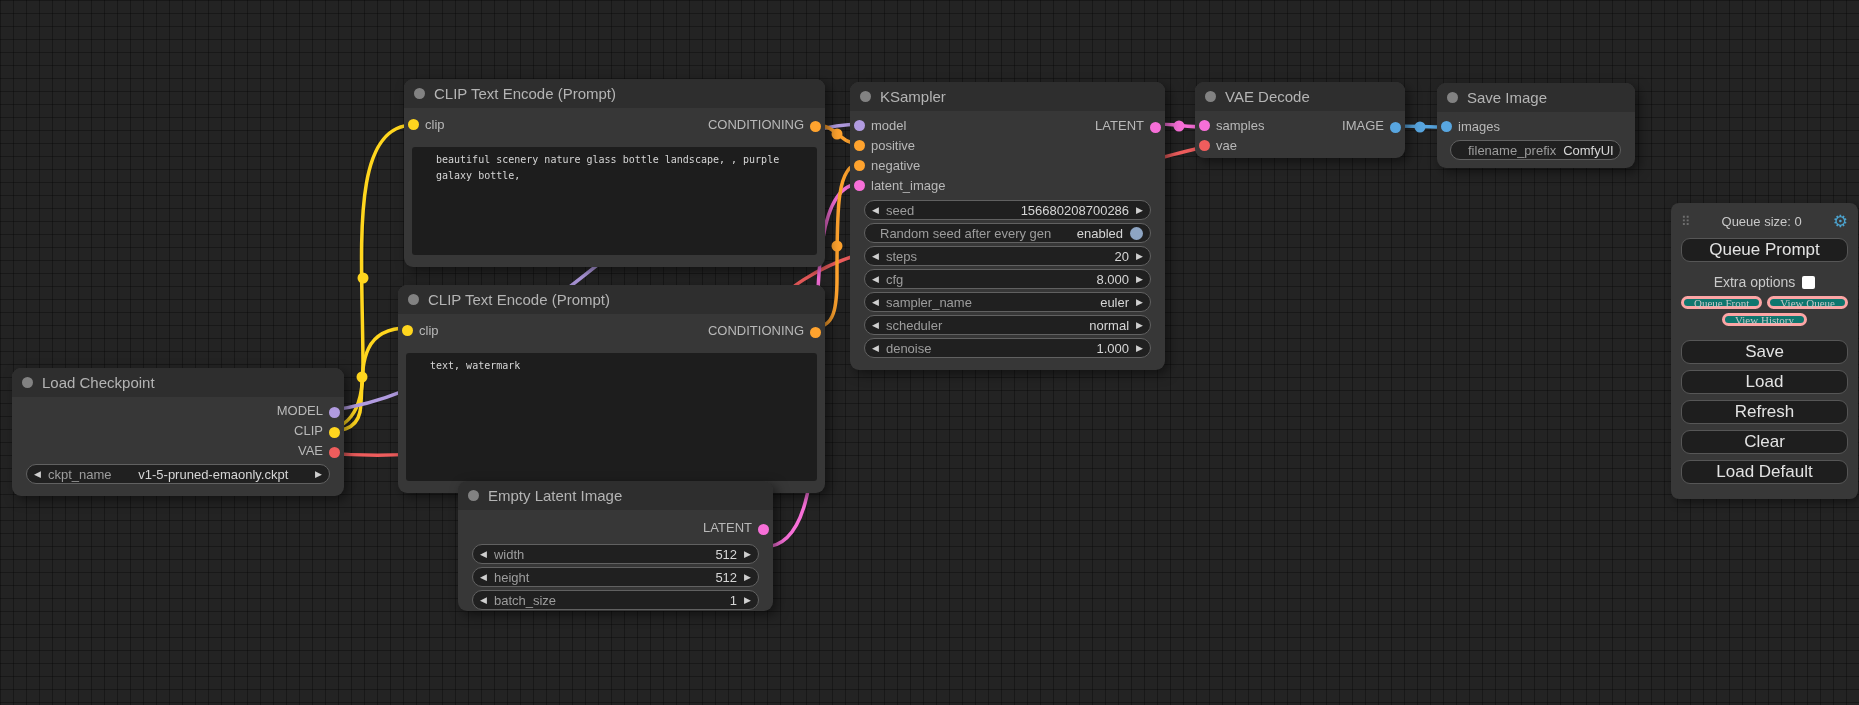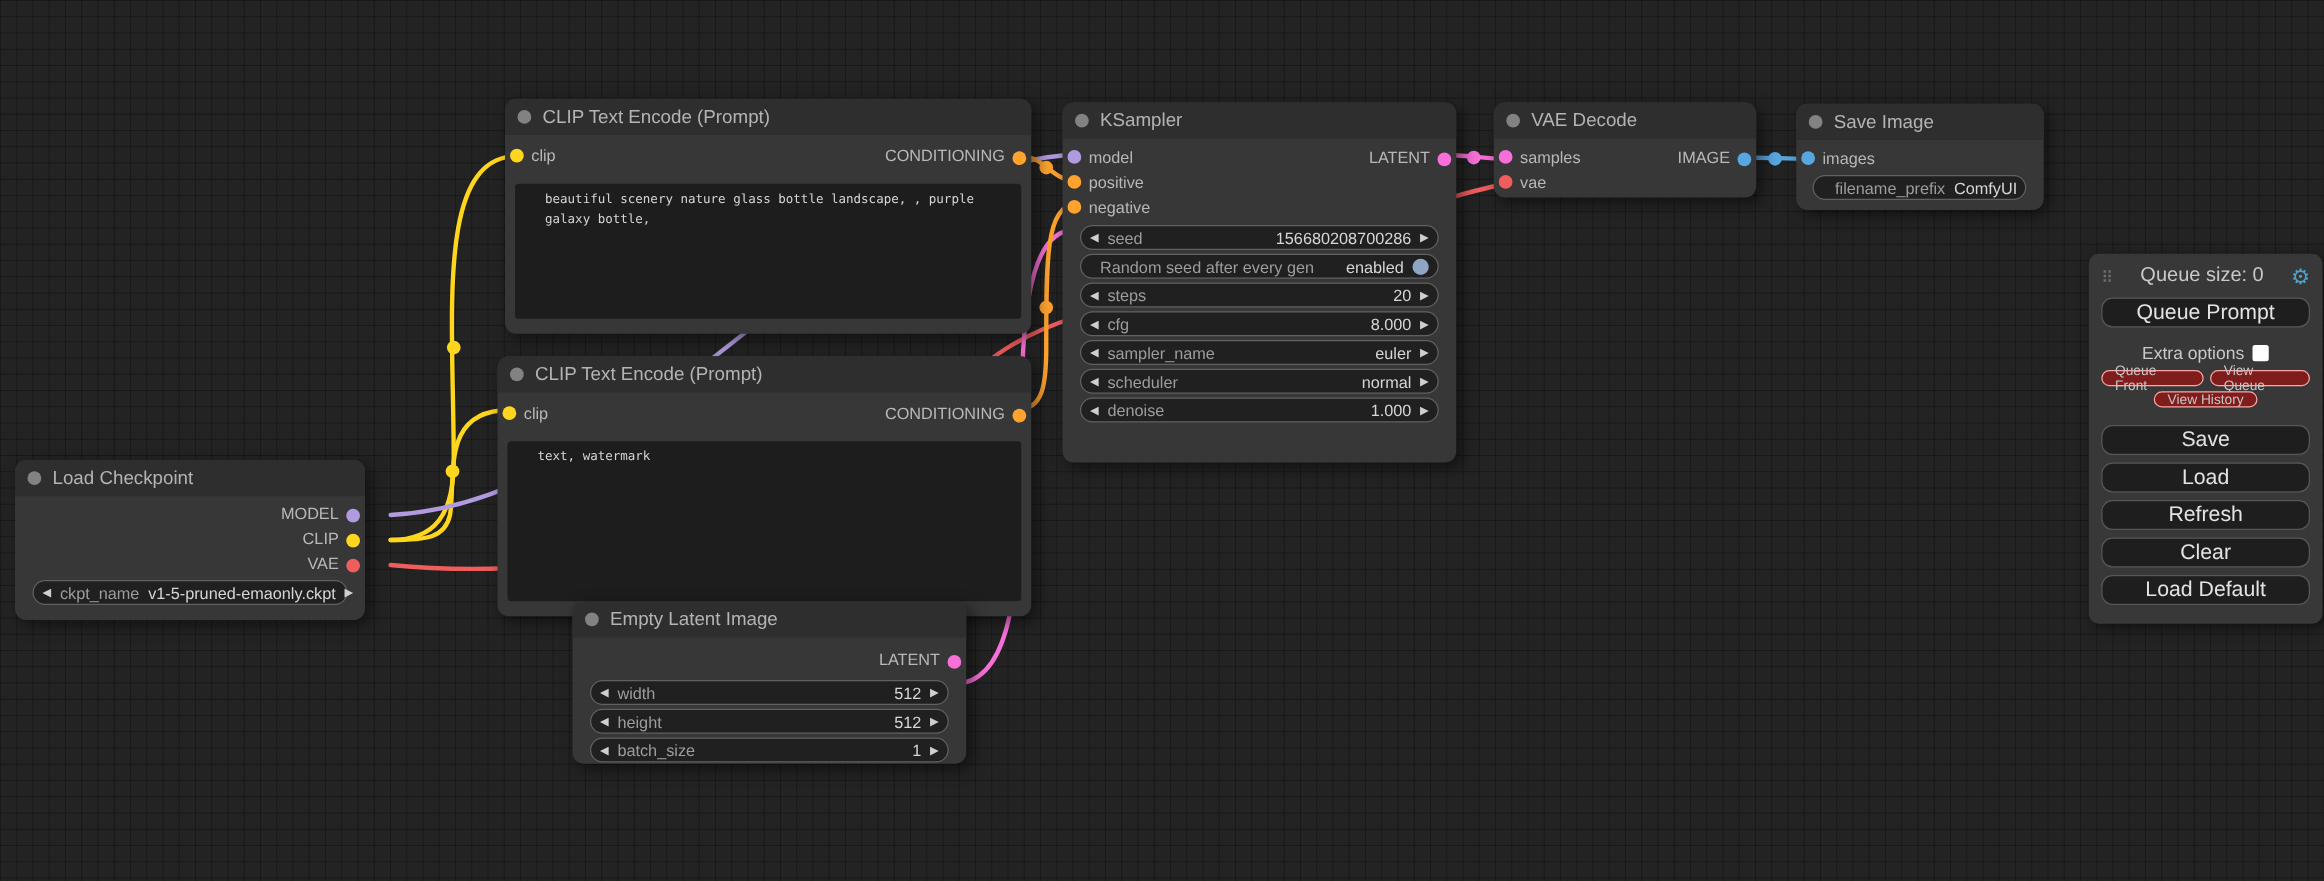--- a/index.html
+++ b/index.html
@@ -30,34 +30,34 @@
   .toggle{width:13px;height:13px;border-radius:50%;flex:0 0 auto;}
   .ta{flex:1;margin:7px 8px 12px;background:#1d1d1d;border-radius:3px;padding:5px 24px;
     font-family:"DejaVu Sans Mono",monospace;font-size:10px;line-height:1.6;color:#d6d6d6;
     white-space:pre-wrap;box-sizing:border-box;overflow:hidden;}
   
   .qpanel{position:absolute;z-index:3;left:1671px;top:203px;width:187px;height:296px;background:#383838;
     border-radius:8px;box-shadow:3px 3px 10px rgba(0,0,0,.5);box-sizing:border-box;
     display:flex;flex-direction:column;padding:7px 10px 8px;}
   .qhead{display:flex;align-items:center;height:22px;flex:0 0 22px;}
   .qhandle{color:#6e6e6e;font-size:13px;line-height:1;cursor:grab;}
-  .qsize{flex:1;text-align:center;color:#c9c9c9;font-size:16px;}
+  .qsize{flex:1;text-align:center;color:#c9c9c9;font-size:13px;}
   .qgear{font-size:17px;line-height:1;cursor:pointer;}
   .qbtn{height:24px;flex:0 0 24px;box-sizing:border-box;background:#1e1e1e;border:1px solid #565656;
     border-radius:9px;color:#e3e3e3;font-size:17px;display:flex;align-items:center;justify-content:center;
     cursor:pointer;}
   .qbtn.qp{margin-top:6px;}
   .qbtn.act{margin-top:6px;}
   .qbtn.first{margin-top:14px;}
   .qextra{margin-top:12px;height:16px;flex:0 0 16px;display:flex;align-items:center;justify-content:center;gap:7px;
     color:#c9c9c9;font-size:14px;}
   .qcheck{width:13px;height:13px;background:#fff;border-radius:2px;flex:0 0 auto;cursor:pointer;}
   .qsmallrow{margin-top:6px;display:flex;gap:5px;justify-content:center;flex:0 0 13px;}
-  .qsmall{height:13px;box-sizing:border-box;background:#7f1d1d;border:1px solid #fca5a5;border-radius:7px;
-    color:#c6c6c6;font-size:11px;display:flex;align-items:center;justify-content:center;padding:0 10px;cursor:pointer;}
+  .qsmall{height:13px;box-sizing:border-box;background:#0f766e;border:3px solid #fca5a5;border-radius:7px;
+    color:#c6c6c6;font-size:11px;display:flex;align-items:center;justify-content:center;padding:0 10px;cursor:pointer;font-family:Liberation Serif, serif;}
   .qsmallrow.hist{margin-top:4px;}
 </style>
 </head>
 <body>
 
 <div class="canvas">
 
   <svg class="wires" width="1859" height="705">
 
     <path d="M312.5,432 C348,432 363,412 363,368 C363,255 348,125 413.5,125" fill="none" stroke-width="3.5" stroke-linecap="round" stroke="#FFD61E"></path>
@@ -133,20 +133,24 @@
       </span>
     </div>
     <div class="prow sm">
       <span class="pdot" style="background: rgb(255, 163, 46);"></span>
       <span>positive</span>
     </div>
     <div class="prow sm">
       <span class="pdot" style="background: rgb(255, 163, 46);"></span>
       <span>negative</span>
     </div>
+    <div class="prow sm">
+      <span class="pdot" style="background: rgb(247, 111, 216);"></span>
+      <span>latent_image</span>
+    </div>
     <div class="widget" style="margin-top:5px;">
       <span class="warr">◀</span>
       <span class="wlabel">seed</span>
       <span class="wval">156680208700286</span>
       <span class="warr">▶</span>
     </div>
     <div class="widget">
       <span class="wlabel" style="margin-left:8px;text-align:right;">Random seed after every gen</span>
       <span class="wval">enabled</span>
       <span class="toggle" style="background: rgb(142, 165, 195);"></span>
@@ -212,21 +216,21 @@
         <span>IMAGE</span>
         <span class="pdot" style="background: rgb(88, 166, 224);"></span>
       </span>
     </div>
     <div class="prow sm">
       <span class="pdot" style="background: rgb(239, 93, 93);"></span>
       <span>vae</span>
     </div>
   </div>
 
-  <div class="node" style="left:12px;top:368px;width:280px;height:128px;">
+  <div class="node" style="left:12px;top:368px;width:332px;height:128px;">
     <div class="ntitle">
       <span class="tdot" style="background: rgb(130, 130, 130);"></span>
       <span>Load Checkpoint</span>
     </div>
     <div style="height:3px;flex:0 0 3px;"></div>
     <div class="prow sm">
       <span class="outgrp">
         <span>MODEL</span>
         <span class="pdot" style="background: rgb(177, 155, 224);"></span>
       </span>

